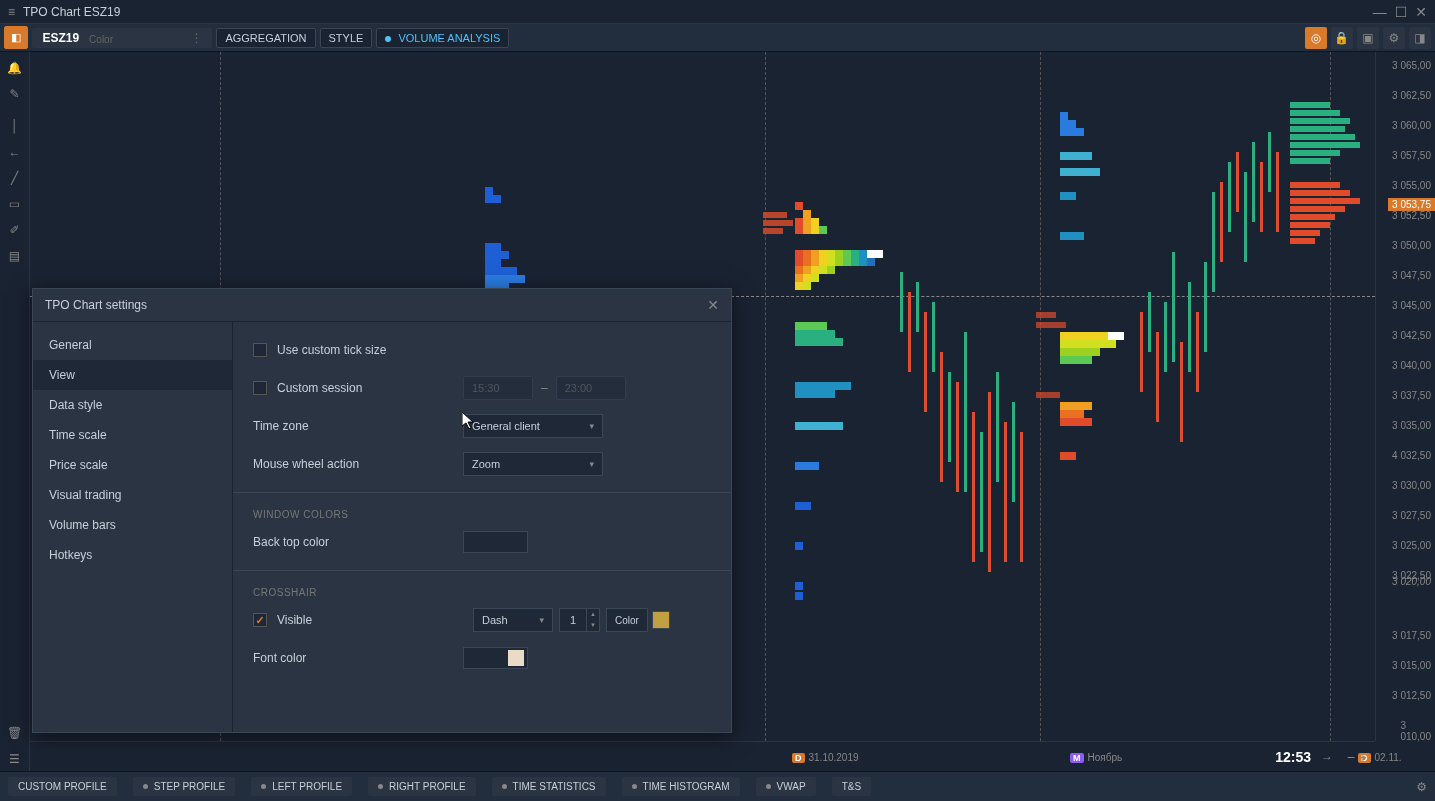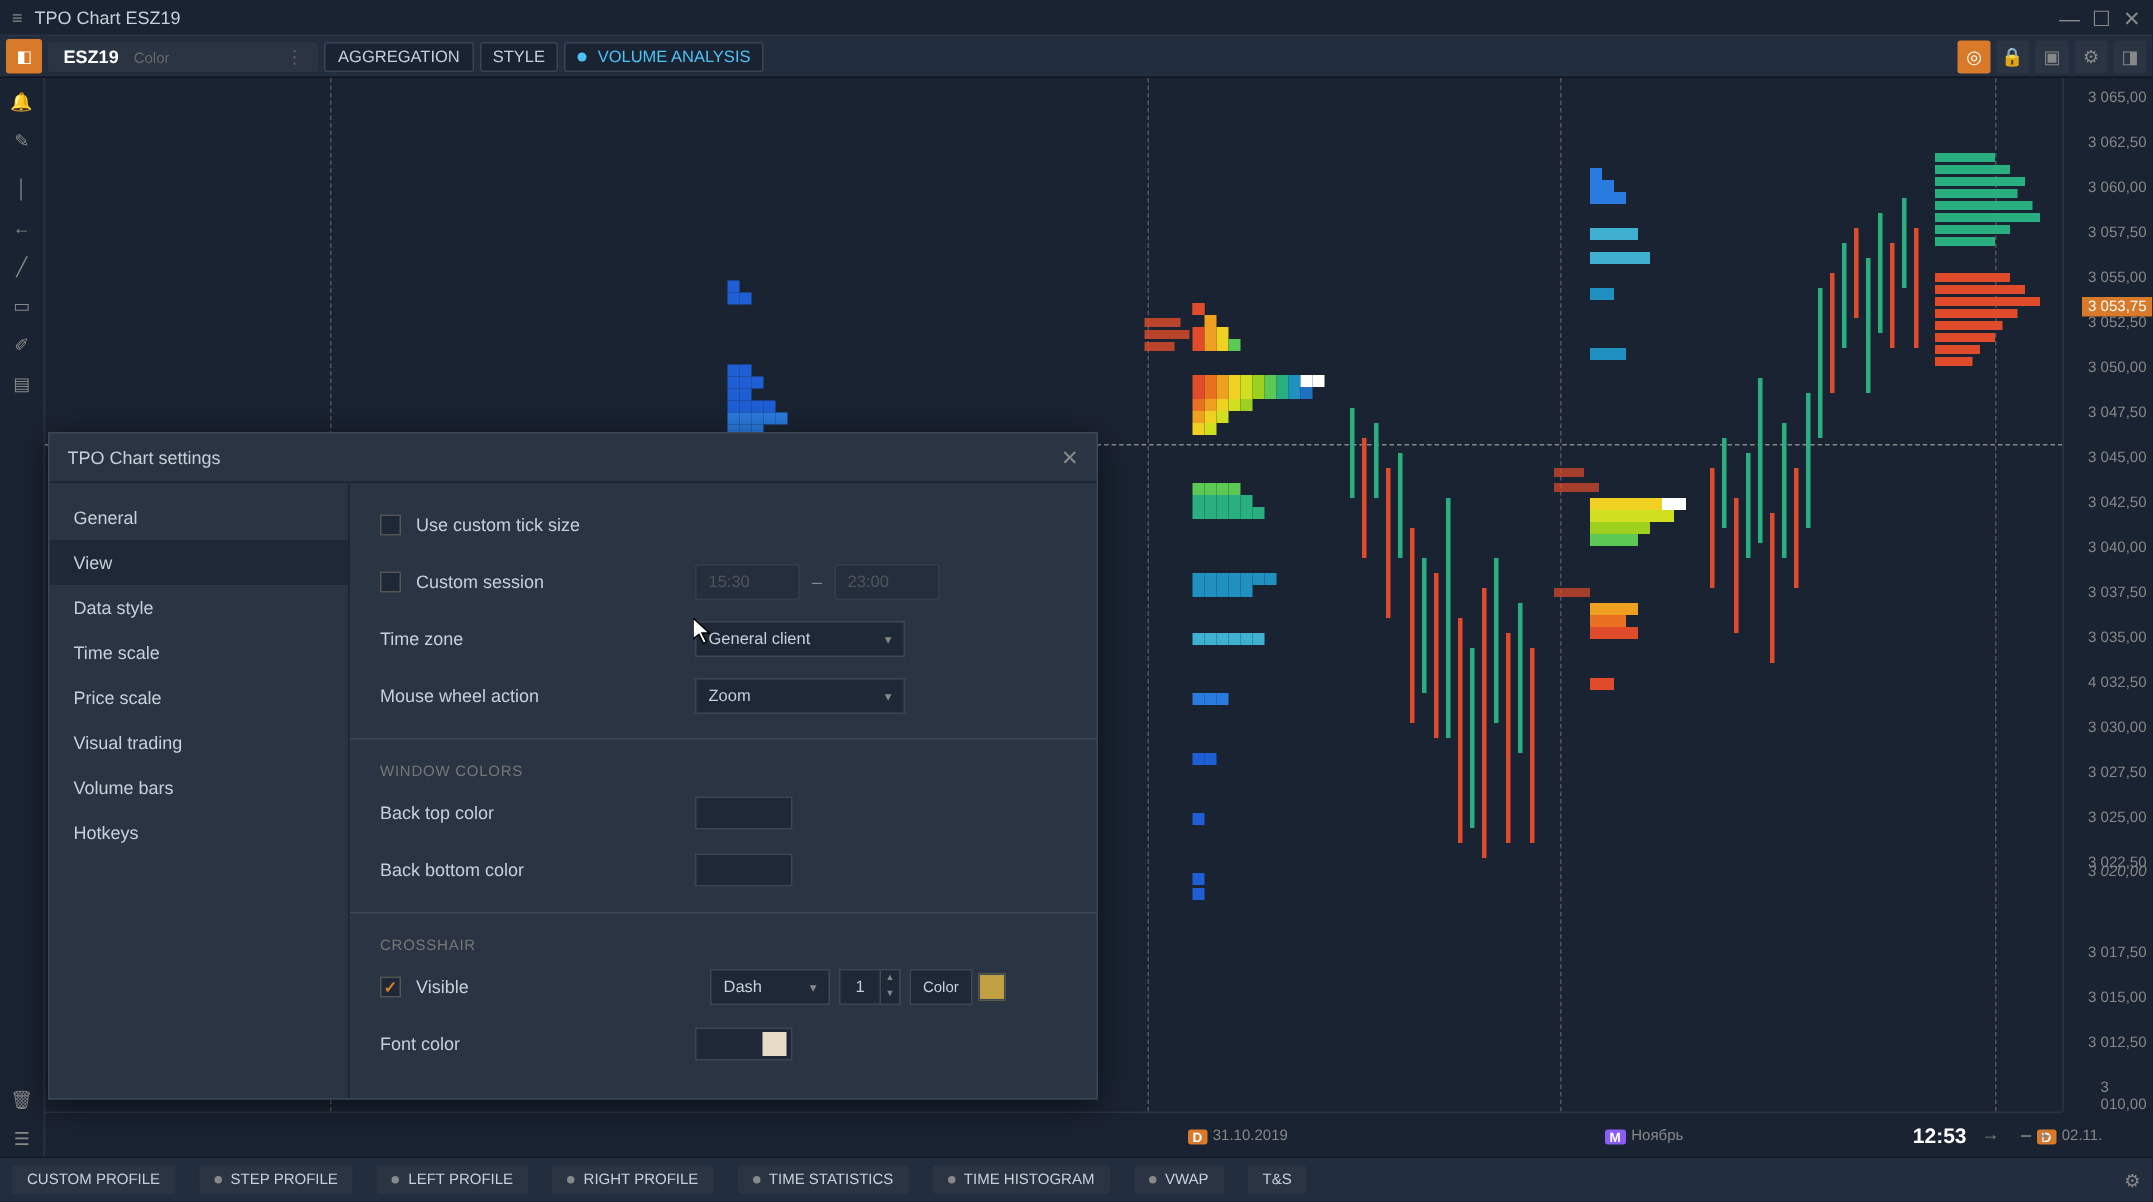--- a/index.html
+++ b/index.html
@@ -511,24 +511,20 @@
           <span>Zoom</span>
           <span class="chev">▾</span>
         </div>
       </div>
       <div class="divider"></div>
       <div class="section-hdr">WINDOW COLORS</div>
       <div class="form-row">
         <div class="form-label">Back top color</div>
         <div class="color-swatch" style="background:#1e2836"></div>
       </div>
-      <div class="form-row">
-        <div class="form-label">Back bottom color</div>
-        <div class="color-swatch" style="background:#1e2836"></div>
-      </div>
       <div class="divider"></div>
       <div class="section-hdr">CROSSHAIR</div>
       <div class="form-row">
         <div class="checkbox checked"></div>
         <div style="width:196px">Visible</div>
         <div class="form-select" style="width:80px">
           <span>Dash</span>
           <span class="chev">▾</span>
         </div>
         <div class="num-spin" style="margin-left:6px">

